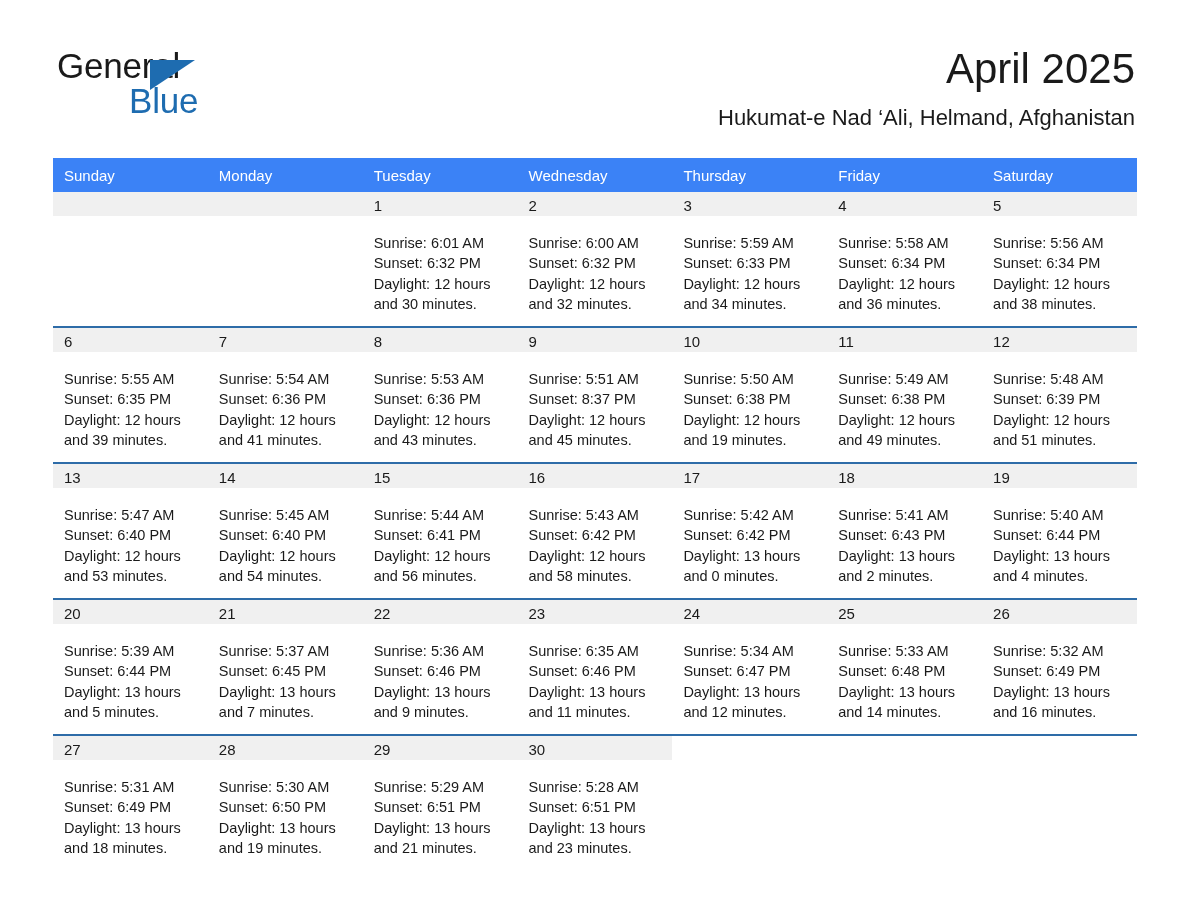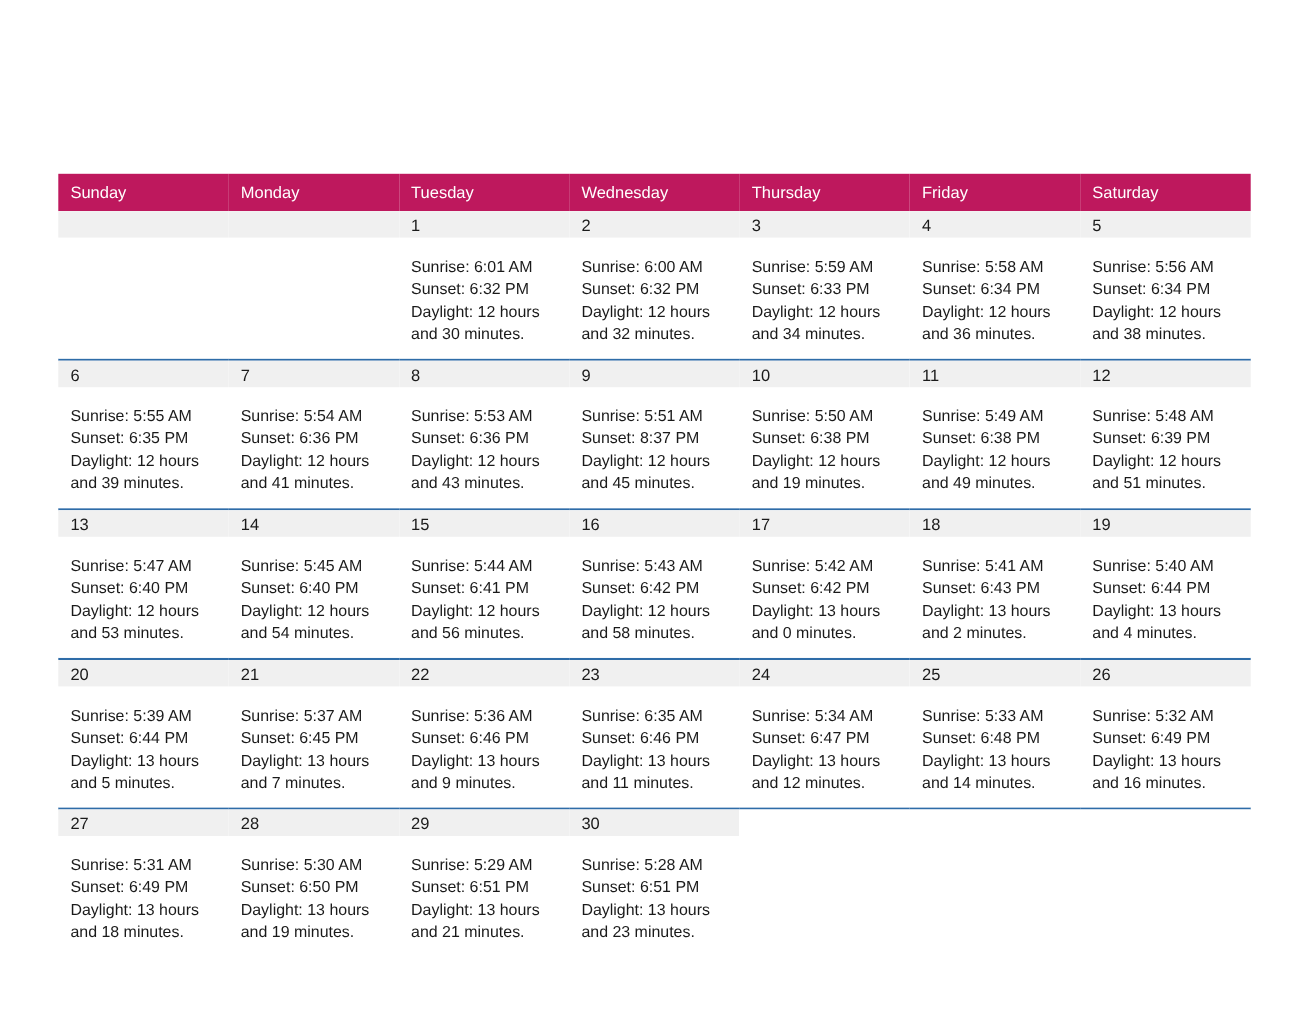--- a/index.html
+++ b/index.html
@@ -88,21 +88,21 @@
   
   .calendar {
     position: absolute;
     left: 53px;
     top: 158px;
     width: 1084px;
     border-collapse: collapse;
     table-layout: fixed;
   }
   .calendar th {
-    background: #be185d;
+    background: #3b82f6;
     color: #ffffff;
     font-size: 15px;
     font-weight: normal;
     text-align: left;
     padding: 8px 0 8px 11px;
     height: 18px;
     vertical-align: middle;
   }
   .calendar td {
     vertical-align: top;
@@ -146,20 +146,34 @@
   }
   .dayinfo div {
     white-space: nowrap;
   }
 </style>
 </head>
 <body>
 
 <div class="page">
 
+  <div class="header">
+
+    <div class="logo">
+      <span class="logo-general">General</span>
+      <span class="logo-triangle"></span>
+      <span class="logo-blue">Blue</span>
+    </div>
+
+    <div class="title-block">
+      <h1 class="month-title">April 2025</h1>
+      <h2 class="location-title">Hukumat-e Nad ‘Ali, Helmand, Afghanistan</h2>
+    </div>
+
+  </div>
 
   <table class="calendar">
     <thead>
       <tr>
         <th>Sunday</th>
         <th>Monday</th>
         <th>Tuesday</th>
         <th>Wednesday</th>
         <th>Thursday</th>
         <th>Friday</th>

